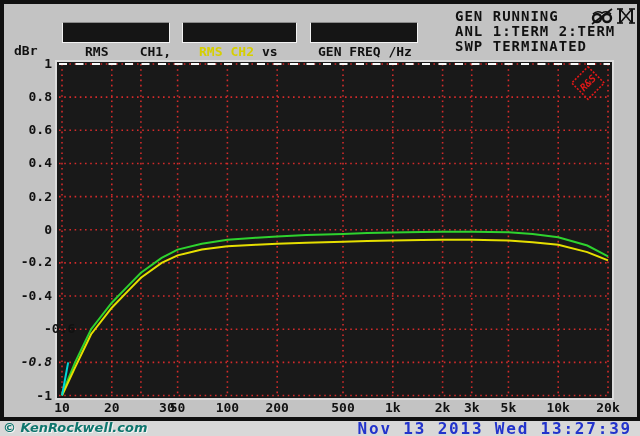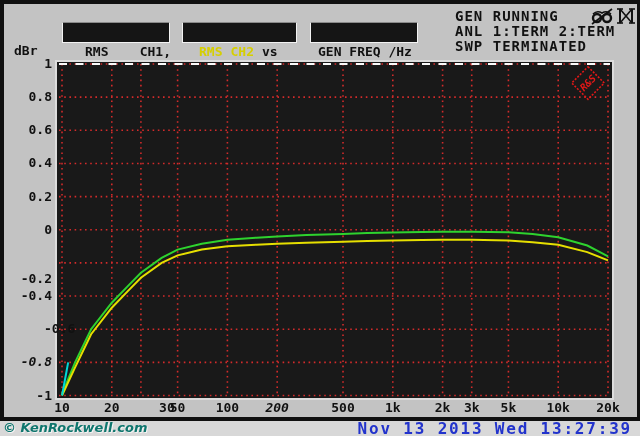--- a/index.html
+++ b/index.html
@@ -156,33 +156,33 @@
   </svg>
 </div>
 
 <div>
     <span class="ylab" style="top: 56px;">1</span>
     <span class="ylab" style="top: 89.15px;">0.8</span>
     <span class="ylab" style="top: 122.3px;">0.6</span>
     <span class="ylab" style="top: 155.45px;">0.4</span>
     <span class="ylab" style="top: 188.6px;">0.2</span>
     <span class="ylab" style="top: 221.75px;">0</span>
-    <span class="ylab" style="top: 271px;">-0.2</span>
+    <span class="ylab" style="top: 254px;">-0.2</span>
     <span class="ylab" style="top: 288.05px;">-0.4</span>
     <span class="ylab" style="top: 321.2px; padding-left: 44px;">-0.6</span>
     <span class="ylab" style="top: 354.35px; font-style: italic;">-0.8</span>
     <span class="ylab" style="top: 387.5px;">-1</span>
   </div>
 <div>
     <span class="xlab" style="left: 62px;">10</span>
     <span class="xlab" style="left: 111.791px;">20</span>
     <span class="xlab" style="left: 140.917px; margin-left: 26px;">30</span>
     <span class="xlab" style="left: 177.612px;">50</span>
     <span class="xlab" style="left: 227.403px;">100</span>
-    <span class="xlab" style="left: 277.194px; font-style: italic;">200</span>
+    <span class="xlab" style="left: 277.194px;">200</span>
     <span class="xlab" style="left: 343.015px;">500</span>
     <span class="xlab" style="left: 392.806px;">1k</span>
     <span class="xlab" style="left: 442.597px;">2k</span>
     <span class="xlab" style="left: 471.723px;">3k</span>
     <span class="xlab" style="left: 508.418px; text-align: center;">5k</span>
     <span class="xlab" style="left: 558.209px;">10k</span>
     <span class="xlab" style="left: 608px;">20k</span>
   </div>
 
 <div class="footer-strip"></div>

